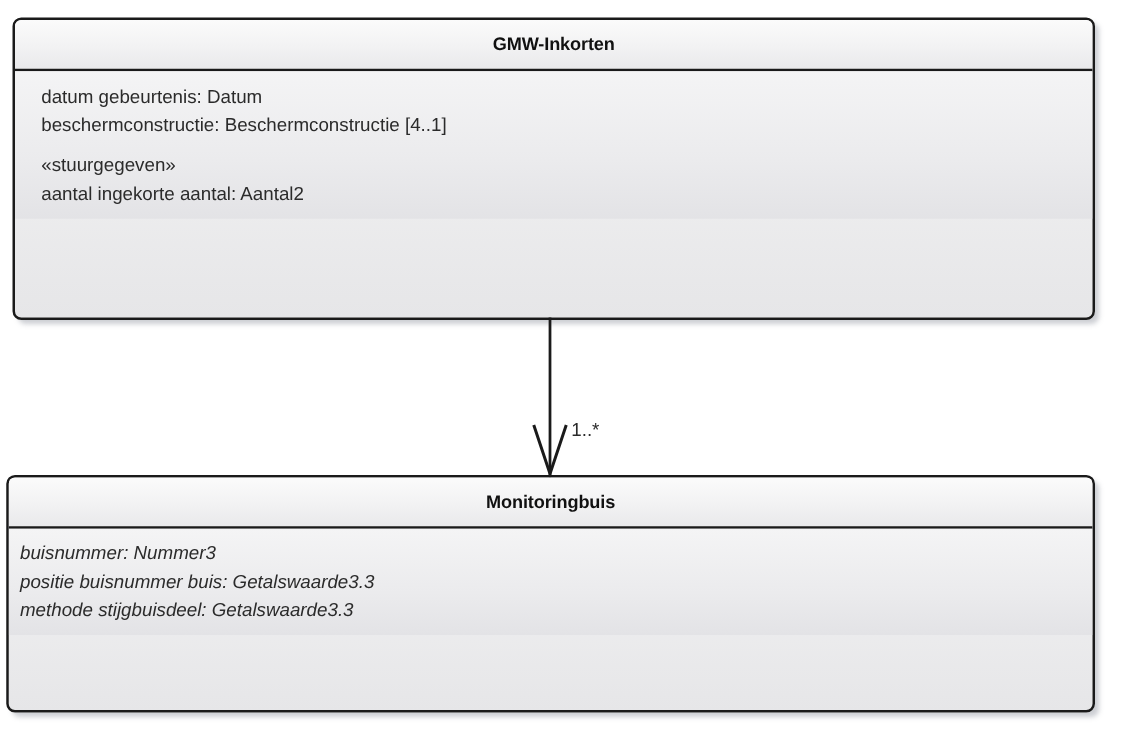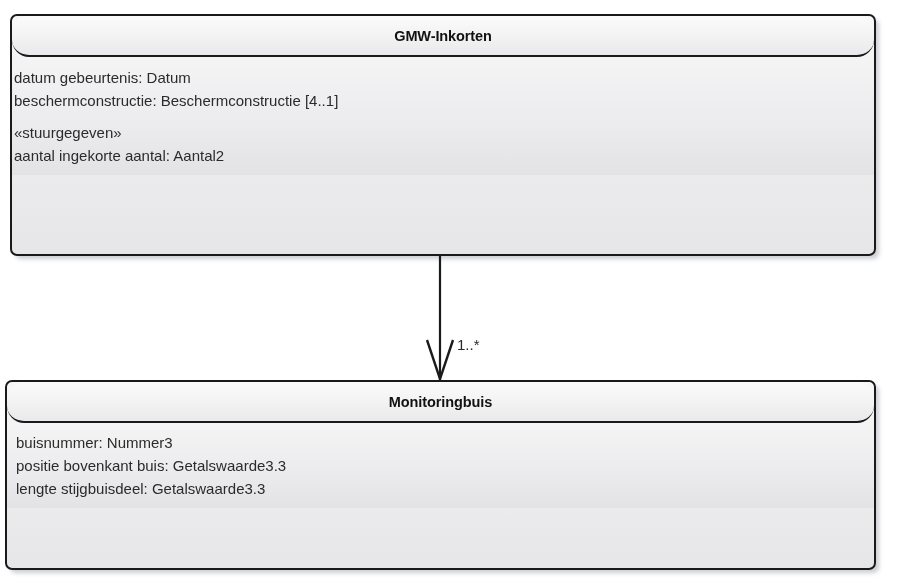--- a/index.html
+++ b/index.html
@@ -35,21 +35,20 @@
   }
 
   .uml-header {
     box-sizing: border-box;
     width: 100%;
     display: flex;
     align-items: center;
     justify-content: center;
     border-bottom: 2px solid #1a1a1a;
     background: linear-gradient(180deg, #fbfbfb 0%, #f2f2f3 55%, #e9e9eb 100%);
-    border-radius: 17px;
   }
 
   .uml-title {
     font-size: 14.5px;
     font-weight: bold;
     color: #111111;
     letter-spacing: -0.1px;
     white-space: nowrap;
   }
 
@@ -57,21 +56,21 @@
     box-sizing: border-box;
     padding: 9px 0 8px 0;
     background: linear-gradient(180deg, #f4f4f5 0%, #ebebed 60%, #e3e3e6 100%);
   }
 
   .uml-attr {
     font-size: 15px;
     line-height: 23px;
     color: #2b2b2b;
     white-space: nowrap;
-    padding-left: 2px;
+    padding-left: 21px;
   }
 
   .uml-attr.stereotype {
     padding-top: 9px;
   }
 
   
   #class-gmw-inkorten {
     left: 10px;
     top: 14px;
@@ -80,21 +79,21 @@
   }
   #class-gmw-inkorten .uml-header { height: 41px; }
 
   #class-monitoringbuis {
     left: 5px;
     top: 380px;
     width: 871px;
     height: 190px;
   }
   #class-monitoringbuis .uml-header { height: 41px; }
-  #class-monitoringbuis .uml-body { padding-top: 8px; }
+  #class-monitoringbuis .uml-body { padding-top: 8px; font-style: italic; }
   #class-monitoringbuis .uml-attr { padding-left: 9px; }
 
   
   #association {
     position: absolute;
     left: 400px;
     top: 250px;
     width: 140px;
     height: 140px;
     pointer-events: none;
@@ -135,18 +134,18 @@
   </svg>
 
   <div id="association-multiplicity">1..*</div>
 
   <div class="uml-class" id="class-monitoringbuis">
     <div class="uml-header">
       <span class="uml-title">Monitoringbuis</span>
     </div>
     <div class="uml-body">
       <div class="uml-attr">buisnummer: Nummer3</div>
-      <div class="uml-attr">positie bovenkant buis: Getalswaarde3.3</div>
-      <div class="uml-attr">lengte stijgbuisdeel: Getalswaarde3.3</div>
+      <div class="uml-attr">positie buisnummer buis: Getalswaarde3.3</div>
+      <div class="uml-attr">methode stijgbuisdeel: Getalswaarde3.3</div>
     </div>
   </div>
 
 </div>
 
 </body></html>

